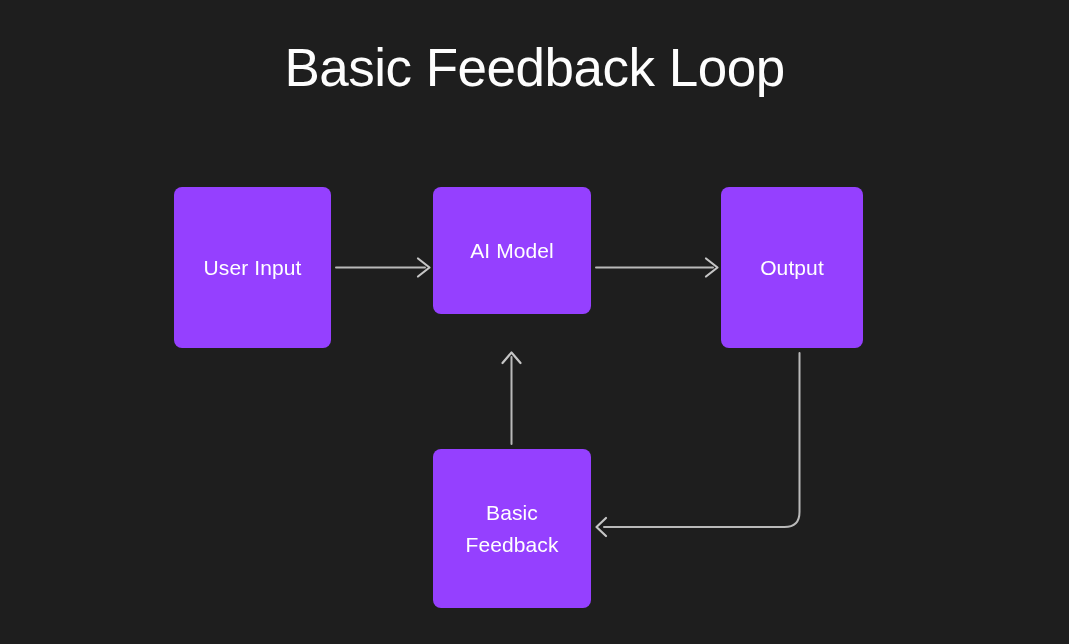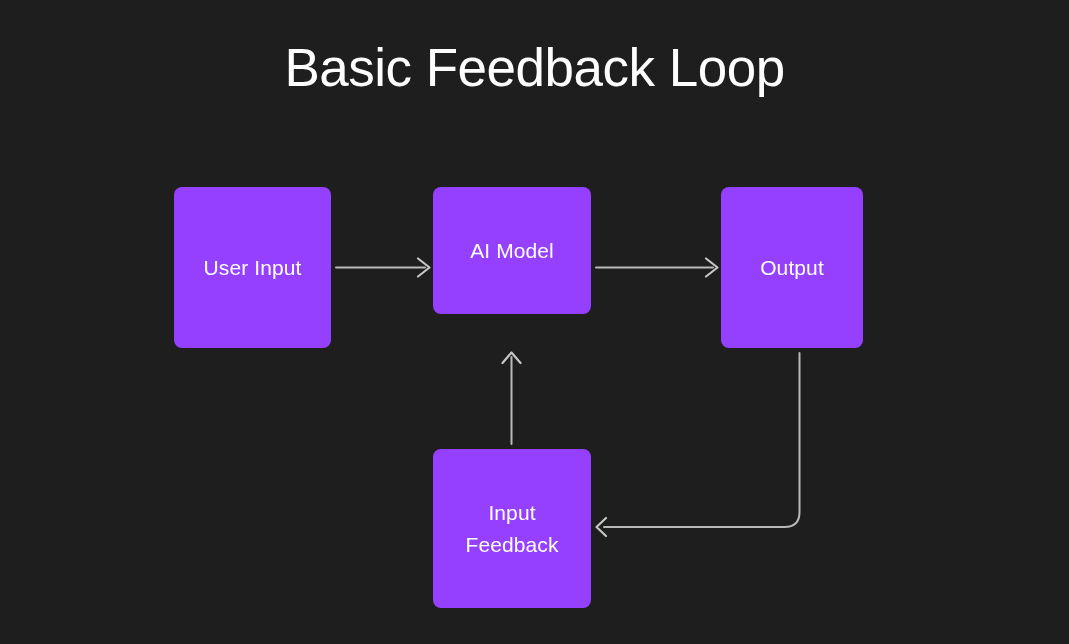--- a/index.html
+++ b/index.html
@@ -125,17 +125,17 @@
 
   <div class="node" id="node-ai-model">
     <span class="node-label">AI Model</span>
   </div>
 
   <div class="node" id="node-output">
     <span class="node-label">Output</span>
   </div>
 
   <div class="node" id="node-user-feedback">
-    <span class="node-label">Input
+    <span class="node-label">Basic
 Feedback</span>
   </div>
 
 </div>
 
 </body></html>

